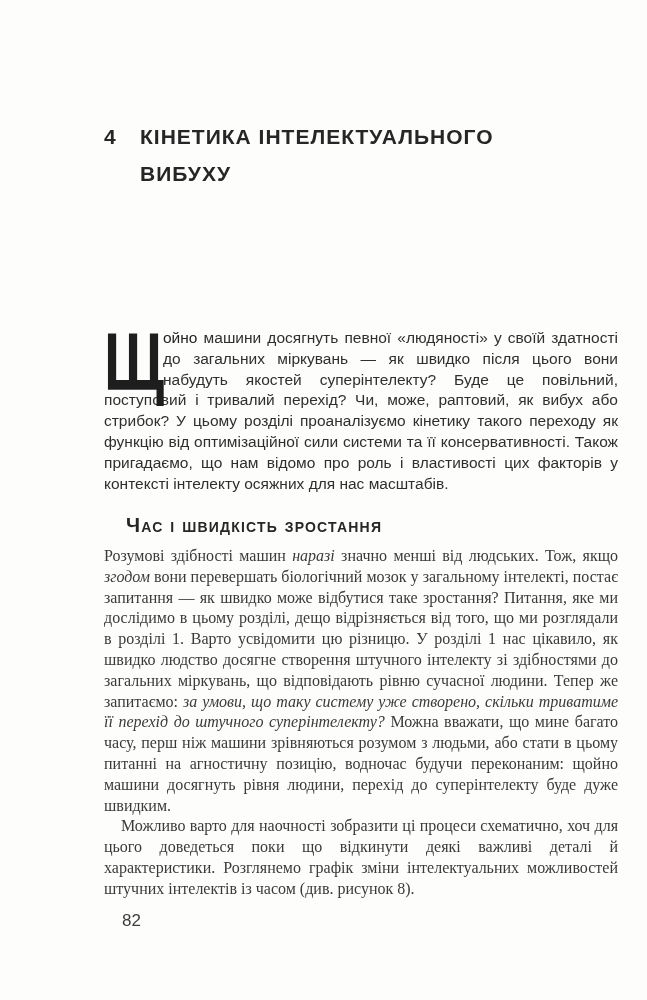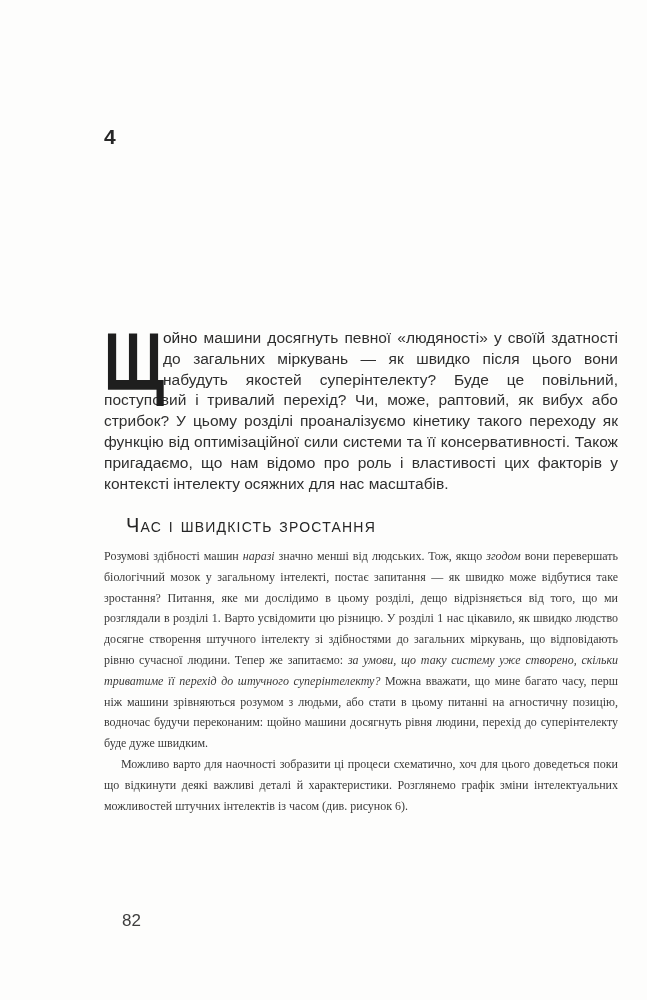--- a/index.html
+++ b/index.html
@@ -83,35 +83,35 @@
     font-weight: normal;
     color: #222;
   }
 
   
   .section-heading {
     position: absolute;
     left: 126px;
     top: 514px;
     font-family: "Liberation Sans", sans-serif;
-    font-weight: normal;
+    font-weight: bold;
     font-size: 20px;
     font-variant: small-caps;
     letter-spacing: 1.2px;
     color: #262626;
   }
 
   
   .body-text {
     position: absolute;
     left: 104px;
     top: 546px;
     width: 514px;
     font-family: "Liberation Serif", serif;
-    font-size: 12px;
+    font-size: 16px;
     line-height: 20.8px;
     text-align: justify;
     color: #3a3a3a;
   }
 
   .body-text p { margin: 0; }
 
   .body-text p.indented { text-indent: 17px; }
 
   .body-text i { font-style: italic; }
@@ -126,30 +126,31 @@
     color: #3d3d3d;
   }
 </style>
 </head>
 <body>
 
 <div class="page">
 
   <header class="chapter-heading">
     <span class="chapter-number">4</span>
+    <h1 class="chapter-title">КІНЕТИКА ІНТЕЛЕКТУАЛЬНОГО ВИБУХУ</h1>
   </header>
 
   <p class="intro">
     <span class="dropcap">Щ</span><span class="lead-bold">ойно</span><span> машини досягнуть певної «людяності» у своїй здатності до загальних міркувань — як швидко після цього вони набудуть якостей суперінтелекту? Буде це повільний, поступовий і тривалий перехід? Чи, може, раптовий, як вибух або стрибок? У цьому розділі проаналізуємо кінетику такого переходу як функцію від оптимізаційної сили системи та її консервативності. Також пригадаємо, що нам відомо про роль і властивості цих факторів у контексті інтелекту осяжних для нас масштабів.</span>
   </p>
 
   <h2 class="section-heading">Час і швидкість зростання</h2>
 
   <div class="body-text">
     <p><span>Розумові здібності машин </span><i>наразі</i><span> значно менші від людських. Тож, якщо </span><i>згодом</i><span> вони перевершать біологічний мозок у загальному інтелекті, постає запитання — як швидко може відбутися таке зростання? Питання, яке ми дослідимо в цьому розділі, дещо відрізняється від того, що ми розглядали в розділі 1. Варто усвідомити цю різницю. У розділі 1 нас цікавило, як швидко людство досягне створення штучного інтелекту зі здібностями до загальних міркувань, що відповідають рівню сучасної людини. Тепер же запитаємо: </span><i>за умови, що таку систему уже створено, скільки триватиме її перехід до штучного суперінтелекту?</i><span> Можна вважати, що мине багато часу, перш ніж машини зрівняються розумом з людьми, або стати в цьому питанні на агностичну позицію, водночас будучи переконаним: щойно машини досягнуть рівня людини, перехід до суперінтелекту буде дуже швидким.</span></p>
-    <p class="indented">Можливо варто для наочності зобразити ці процеси схематично, хоч для цього доведеться поки що відкинути деякі важливі деталі й характеристики. Розглянемо графік зміни інтелектуальних можливостей штучних інтелектів із часом (див. рисунок 6).</p>
+    <p class="indented">Можливо варто для наочності зобразити ці процеси схематично, хоч для цього доведеться поки що відкинути деякі важливі деталі й характеристики. Розглянемо графік зміни інтелектуальних можливостей штучних інтелектів із часом (див. рисунок 8).</p>
   </div>
 
   <footer>
     <span class="folio">82</span>
   </footer>
 
 </div>
 
 </body></html>

